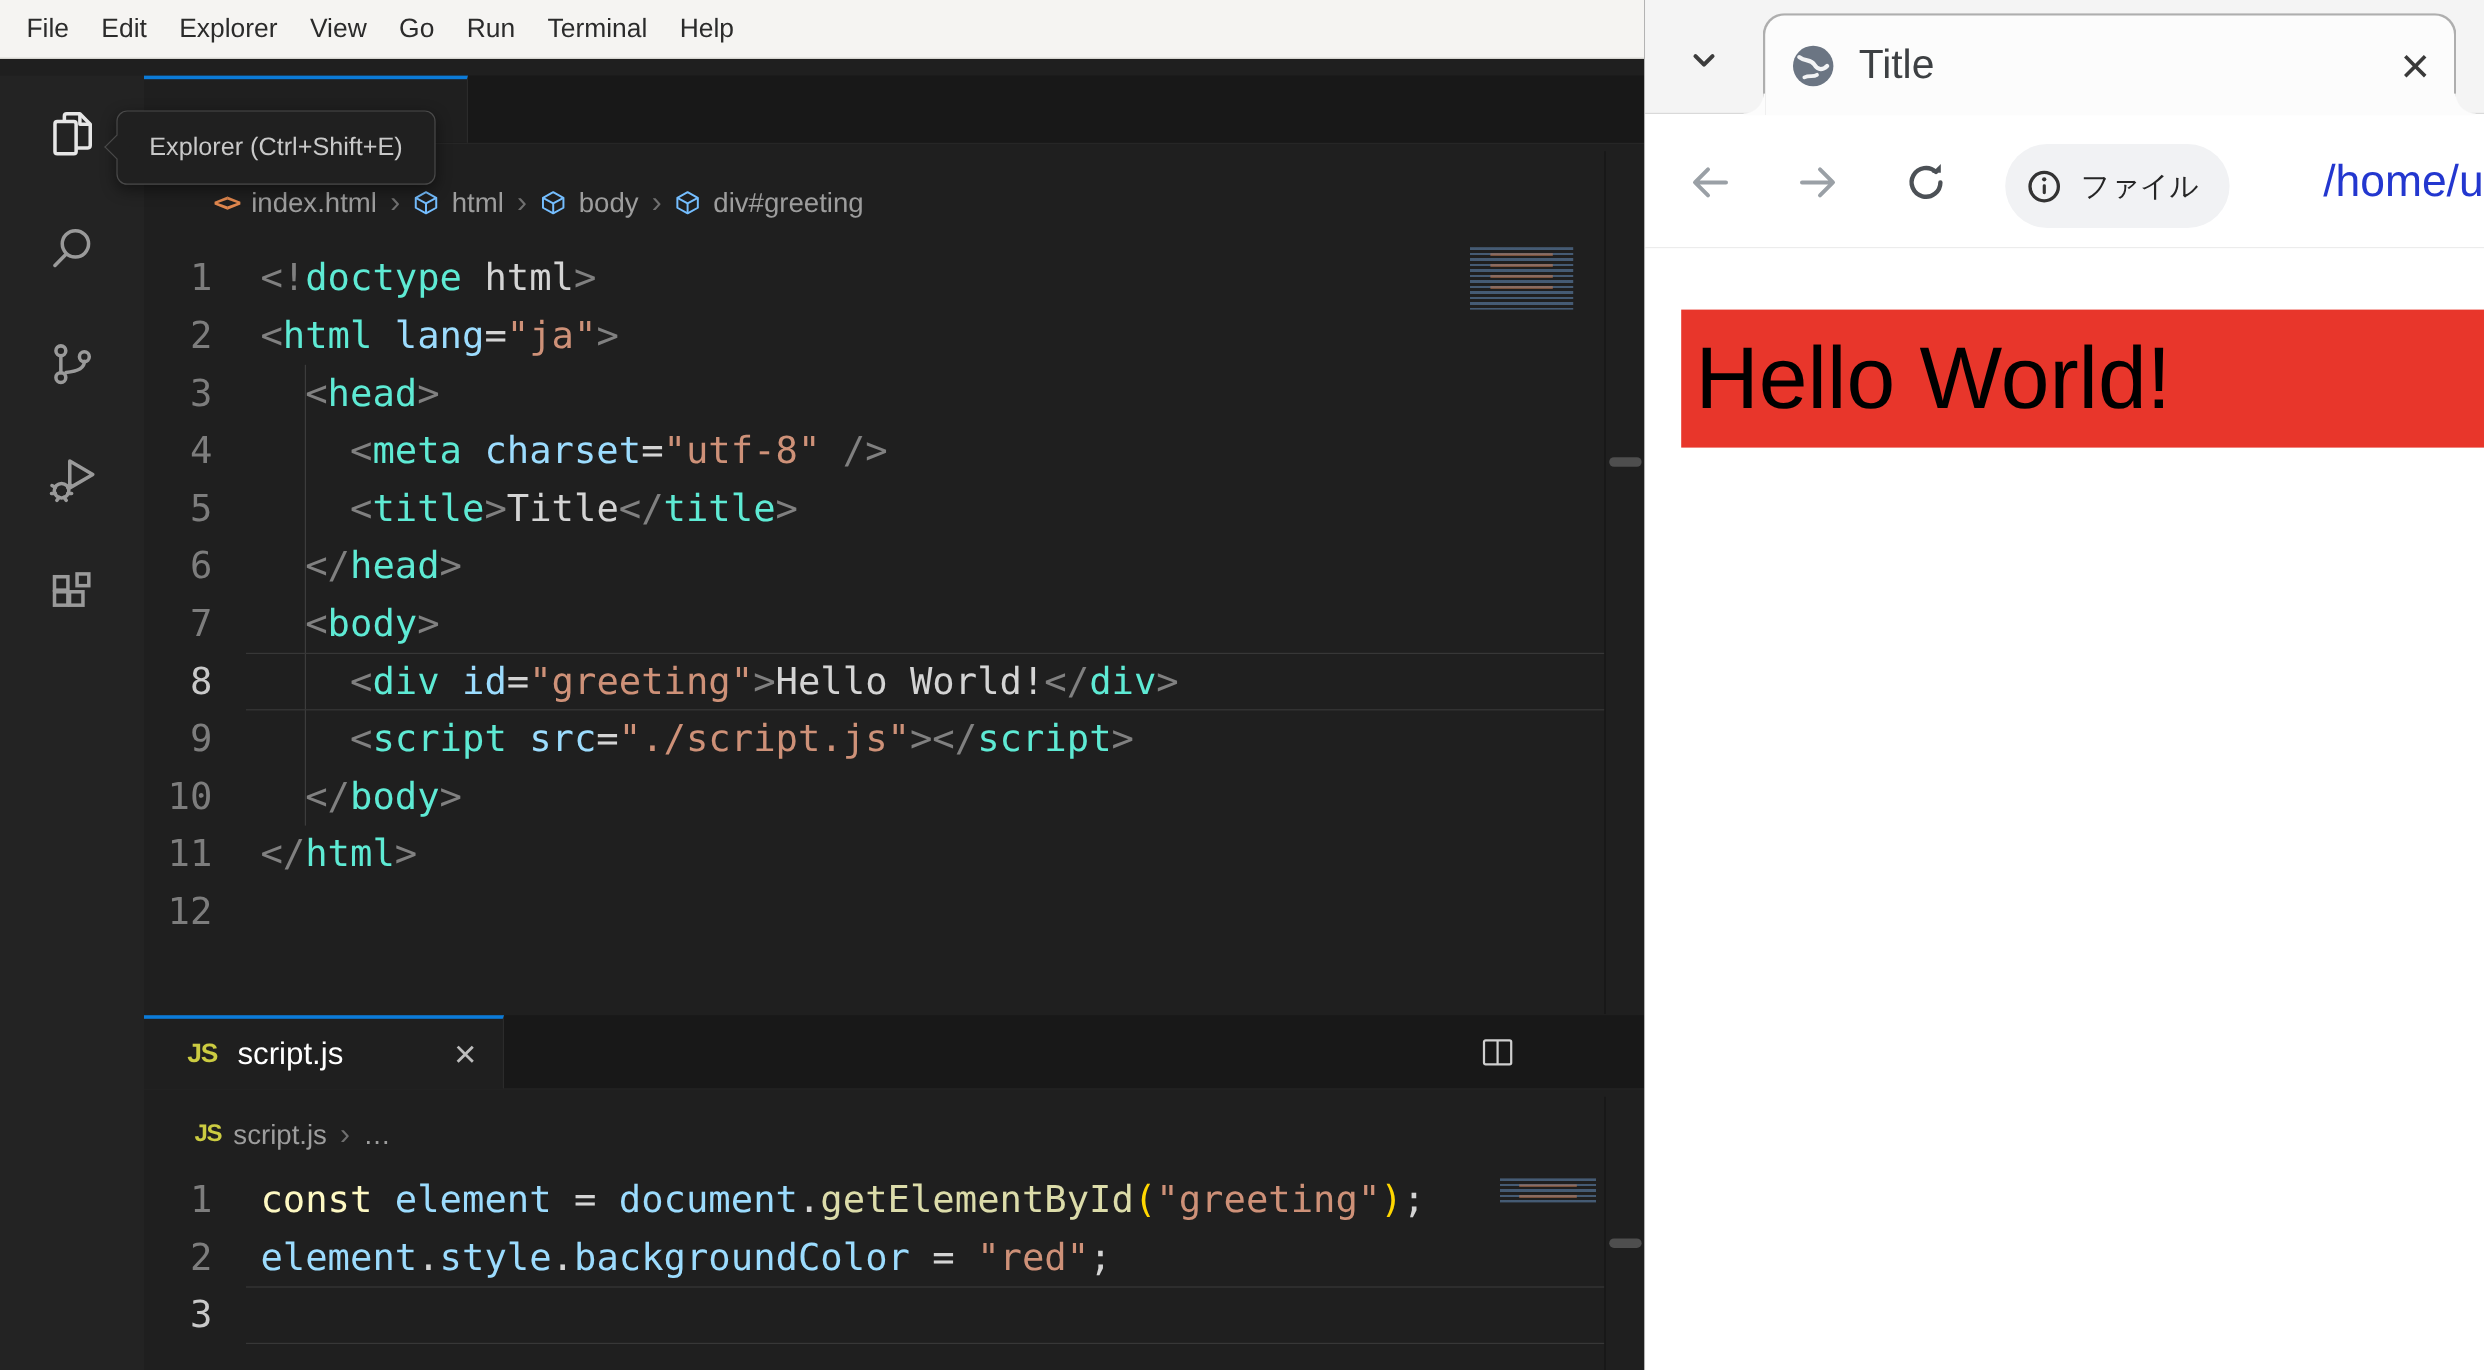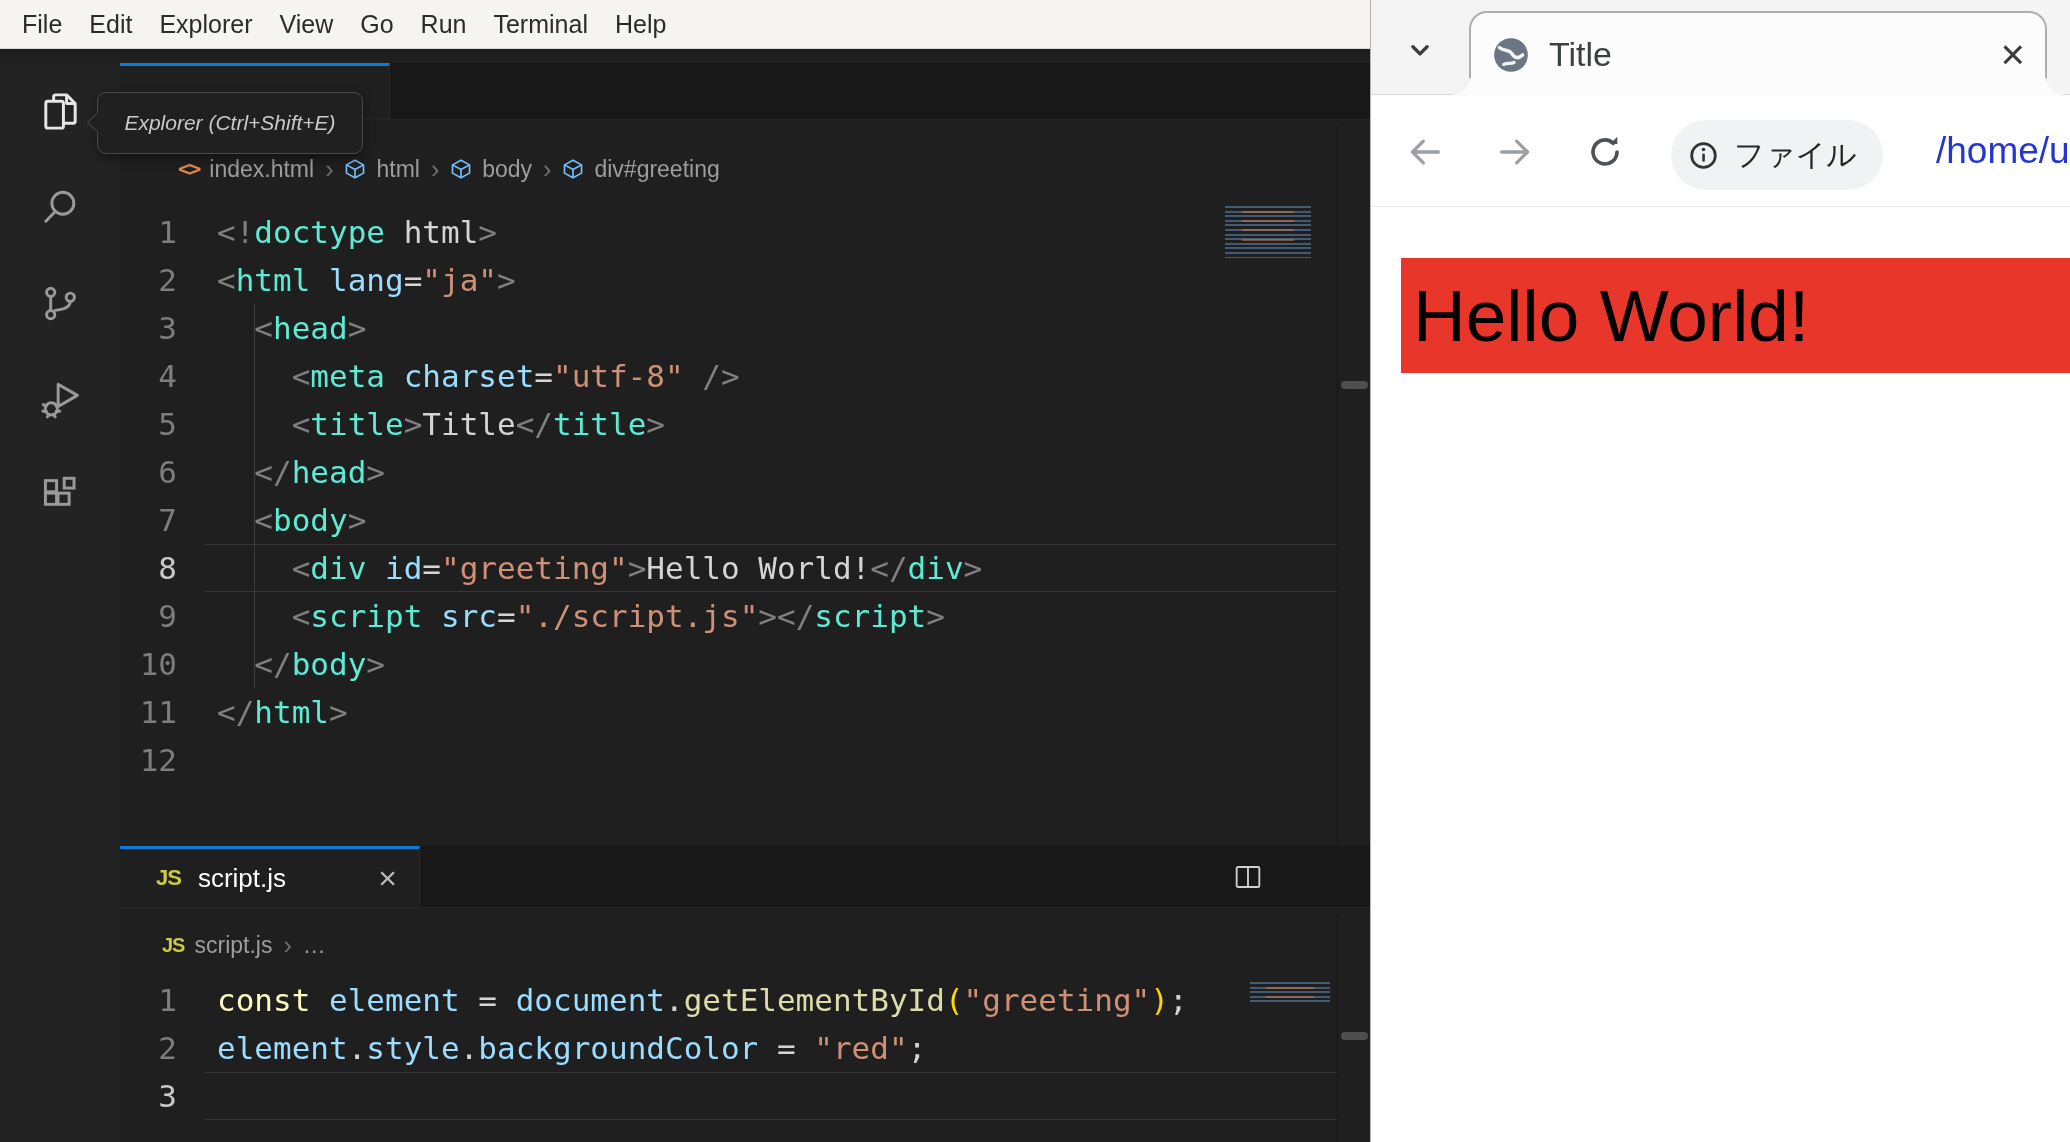--- a/index.html
+++ b/index.html
@@ -4,21 +4,21 @@
 <style>
   html,body{margin:0;padding:0;}
   #screen{position:relative;width:2070px;height:1142px;overflow:hidden;background:#ffffff;
           font-family:"Liberation Sans",sans-serif;}
 
   
   #vscode{position:absolute;left:0;top:0;width:1370px;height:1142px;background:#1f1f1f;}
 
   .menubar{position:absolute;left:0;top:0;width:100%;height:49px;background:#f5f4f2;
            border-bottom:1px solid #d8d6d3;box-sizing:border-box;display:flex;align-items:center;
-           padding-left:22px;font-size:25px;color:#2b2b2b;}
+           padding-left:22px;font-size:22px;color:#2b2b2b;}
   .menu-item{margin-right:27px;}
 
   .activitybar{position:absolute;left:0;top:63px;width:120px;bottom:0;background:#232323;
                display:flex;flex-direction:column;align-items:center;}
   .act-btn{width:120px;height:96px;display:flex;align-items:center;justify-content:center;color:#9a9a9a;}
   .act-btn.active{color:#e6e6e6;}
   .act-btn svg{width:47px;height:47px;}
 
   .tabbar{position:absolute;left:120px;width:1250px;background:#181818;border-bottom:1px solid #262626;box-sizing:border-box;}
   #tabbar1{top:63px;height:57px;}
@@ -65,21 +65,21 @@
       background:repeating-linear-gradient(180deg,rgba(195,122,82,0.55) 0 2px,transparent 2px 9.2px);}
   #mm1{left:1225px;top:206px;width:86px;height:52px;}
   #mm2{left:1250px;top:982px;width:80px;height:20px;}
   .vline{position:absolute;left:1337px;width:1px;background:#141414;}
   #v1{top:126px;height:719px;} #v2{top:914px;height:228px;}
   .hslider{position:absolute;left:1341px;width:27px;height:8px;background:#4e4e4e;border-radius:4px;}
   #s1{top:381px;} #s2{top:1032px;}
 
   .tooltip{position:absolute;left:97px;top:92px;width:264px;height:60px;background:#202020;
            border:1px solid #4a4a4a;border-radius:9px;display:flex;align-items:center;justify-content:center;
-           color:#c9c9c9;font-size:21px;z-index:40;box-shadow:0 4px 12px rgba(0,0,0,0.45);font-style:italic;}
+           color:#c9c9c9;font-size:21px;z-index:40;box-shadow:0 4px 12px rgba(0,0,0,0.45);}
   .tt-arrow{position:absolute;left:-8px;top:22px;width:14px;height:14px;background:#202020;
             border-left:1px solid #4a4a4a;border-bottom:1px solid #4a4a4a;transform:rotate(45deg);}
 
   
   #browser{position:absolute;left:1370px;top:0;width:700px;height:1142px;background:#ffffff;
            border-left:1px solid #b3b3b3;box-sizing:border-box;}
   .tabstrip{position:absolute;left:0;top:0;width:100%;height:95px;background:#f4f4f4;
             border-bottom:1px solid #d9d9d9;box-sizing:border-box;}
   .chev{position:absolute;left:32px;top:36px;color:#3c3c3c;}
   .btab{position:absolute;left:98px;top:11px;width:578px;height:85px;background:#fcfcfc;
@@ -93,21 +93,21 @@
   .bclose{margin-left:auto;font-size:42px;color:#3a3a3a;line-height:1;}
 
   .btoolbar{position:absolute;left:0;top:95px;width:100%;height:112px;background:#ffffff;
             border-bottom:1px solid #e8e8e8;box-sizing:border-box;}
   .nav-icon{position:absolute;top:37px;}
   #nav-back{left:34px;color:#9aa0a6;}
   #nav-forward{left:124px;color:#9aa0a6;}
   #nav-reload{left:214px;color:#4c5156;}
   .chip{position:absolute;left:300px;top:25px;height:70px;border-radius:35px;background:#f1f2f4;
         display:flex;align-items:center;padding:0 26px 0 16px;gap:14px;}
-  .chip-label{font-size:30px;color:#262626;}
+  .chip-label{font-size:24px;color:#262626;}
   .url{position:absolute;left:565px;top:56px;transform:translateY(-50%);font-size:37px;color:#2337cf;white-space:nowrap;}
 
   .bcontent{position:absolute;left:0;top:207px;width:100%;bottom:0;background:#ffffff;}
   .greeting{position:absolute;left:30px;top:51px;width:670px;height:115px;line-height:115px;
             padding-left:12px;font-size:73px;color:#000000;box-sizing:border-box;white-space:nowrap;overflow:hidden;}
 </style>
 </head>
 <body>
 
 <div id="screen">

